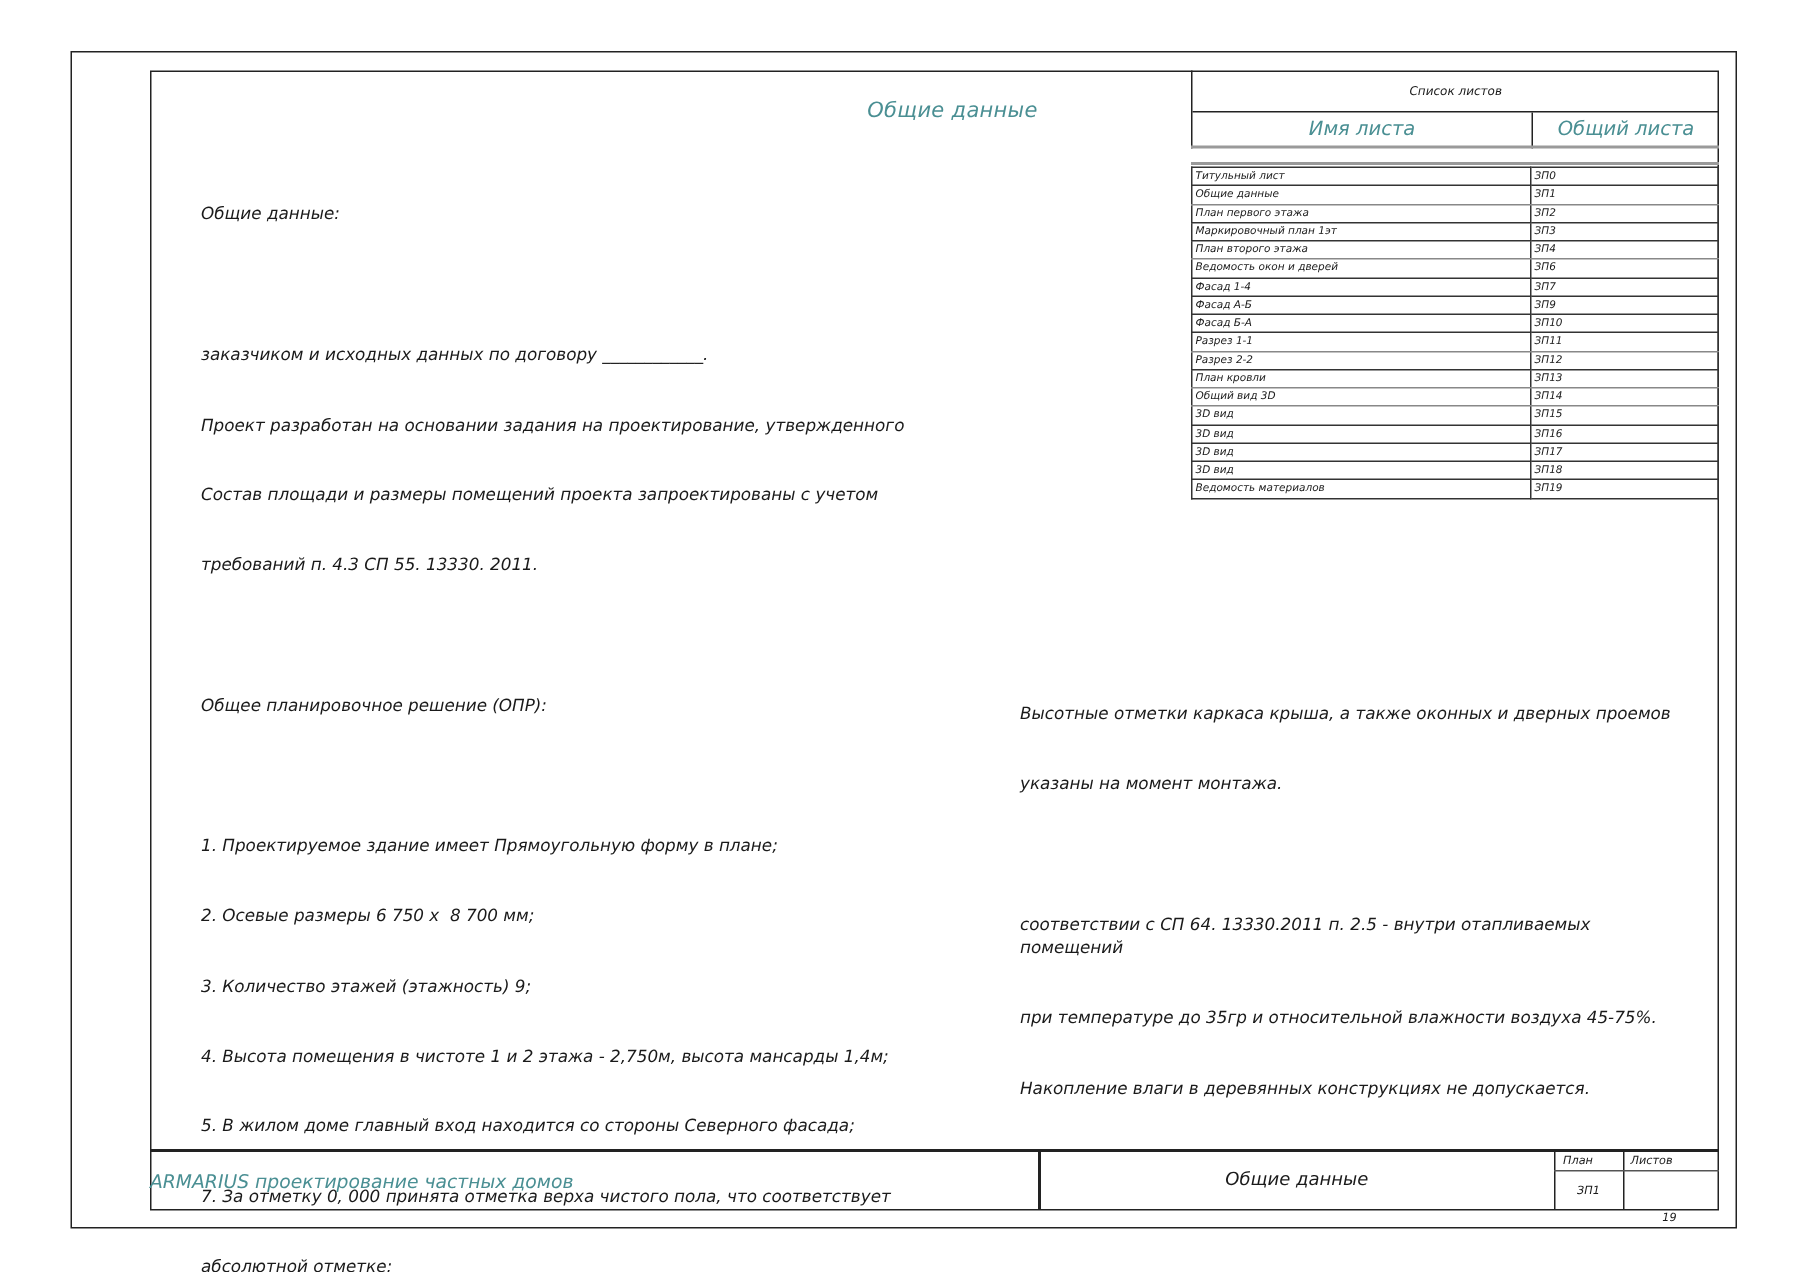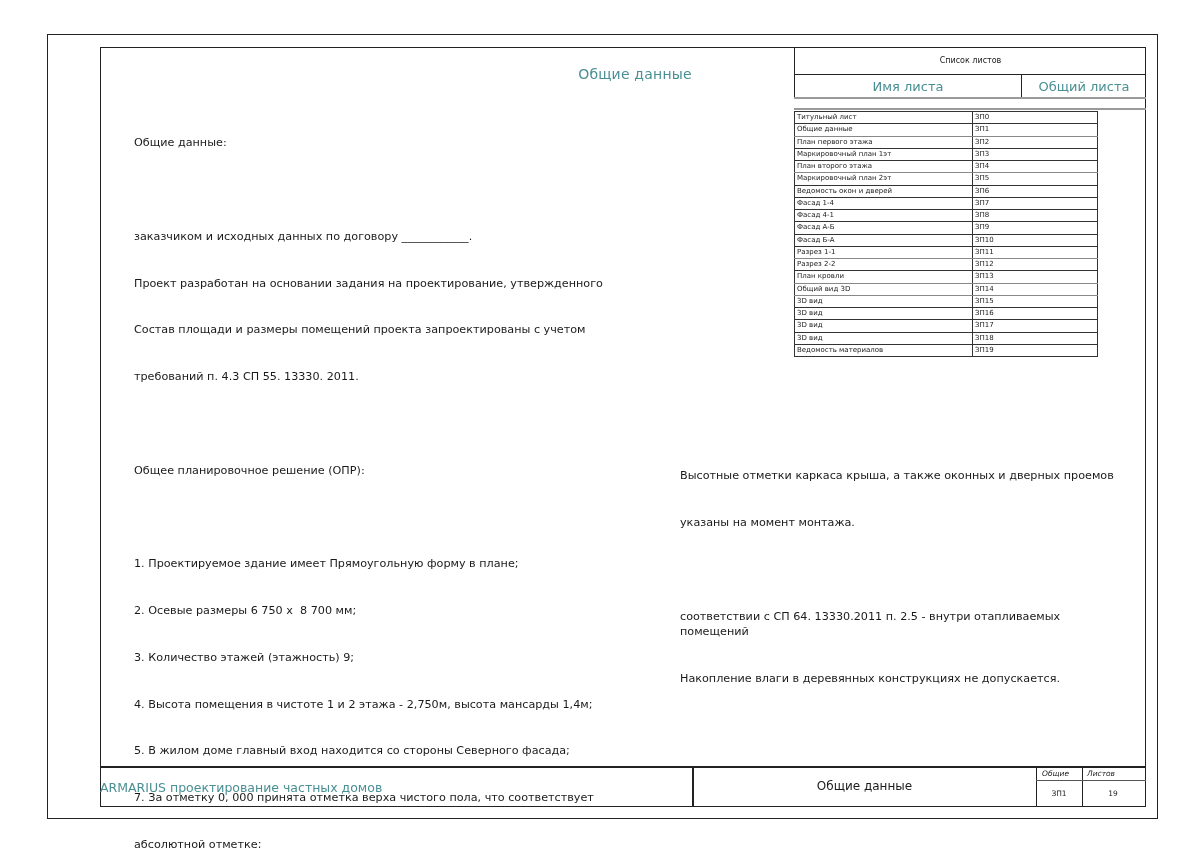--- a/index.html
+++ b/index.html
@@ -1,36 +1,36 @@
 <!DOCTYPE html>
 <html><head>
   <meta charset="utf-8">
   <style>
     html, body { margin: 0; padding: 0; background: #ffffff; }
     body { width: 1198px; height: 848px; position: relative; overflow: hidden;
            font-family: "DejaVu Sans", sans-serif; color: #1a1a1a; }
-    .abs { position: absolute; }
+    .abs { position: absolute; font-style: italic; }
     .frame-outer { left: 47px; top: 34px; width: 1111px; height: 785px; border: 1.5px solid #222; box-sizing: border-box; }
     .frame-inner { left: 100px; top: 47px; width: 1046px; height: 760px; border: 1.5px solid #222; box-sizing: border-box; }
     .teal { color: #4a8f93; }
     .page-title { left: 560px; top: 66px; width: 150px; text-align: center; font-size: 14px; letter-spacing: 0.2px; }
     .col { font-size: 11.2px; line-height: 15.6px; white-space: pre-wrap; }
     .col-left { left: 134px; top: 104px; width: 520px; }
     .col-right { left: 680px; top: 437px; width: 450px; }
     .col p { margin: 0; }
     .gap { height: 15.6px; }
 
     
     .sheetlist-header { left: 794px; top: 47px; width: 352px; box-sizing: border-box; border-left: 1.5px solid #222; }
     .sl-caption { height: 27px; border-bottom: 1.5px solid #222; font-size: 8px; text-align: center; line-height: 27px; }
     .sl-cols { display: flex; height: 24px; }
     .sl-cols .c1 { width: 226px; border-right: 1.5px solid #222; text-align: center; font-size: 13px; line-height: 24px; }
     .sl-cols .c2 { flex: 1; text-align: center; font-size: 13px; line-height: 24px; }
     .gray-line { left: 794px; width: 352px; height: 2px; background: #9a9a9a; }
-    .sheet-table { left: 794px; top: 111px; width: 304px; border-collapse: collapse; font-size: 7px; }
+    .sheet-table { left: 794px; top: 111px; width: 352px; border-collapse: collapse; font-size: 7px; }
     .sheet-table td { border: 1px solid #333; height: 11.25px; padding: 0 2px; line-height: 11px; }
     .sheet-table td.num { width: 120px; }
     .sheet-table tr.shade td { border-bottom: 1.5px solid #888; }
 
     
     .tb-top { left: 100px; top: 766px; width: 1046px; height: 1.5px; background: #222; }
     .tb-div1 { left: 692px; top: 766px; width: 1.5px; height: 40px; background: #222; }
     .tb-div2 { left: 1036px; top: 766px; width: 1px; height: 40px; background: #222; }
     .tb-div3 { left: 1082px; top: 766px; width: 1px; height: 40px; background: #222; }
     .tb-hline { left: 1036px; top: 780px; width: 110px; height: 1px; background: #555; }
@@ -85,20 +85,21 @@
   
   
   
 </div>
 
 <div class="abs col col-right">
   <p>Высотные отметки каркаса крыша, а также оконных и дверных проемов</p>
   <p>указаны на момент монтажа.</p>
   <div class="gap"></div>
   <p>соответствии с СП 64. 13330.2011 п. 2.5 - внутри отапливаемых помещений</p>
+  <p>при температуре до 35гр и относительной влажности воздуха 45-75%.</p>
   <p>Накопление влаги в деревянных конструкциях не допускается.</p>
   <div class="gap"></div>
   
   
   
   
   
   
   
   
@@ -134,34 +135,26 @@
       </tr>
       <tr>
         <td>Маркировочный план 1эт</td>
         <td class="num">ЗП3</td>
       </tr>
       <tr class="shade">
         <td>План второго этажа</td>
         <td class="num">ЗП4</td>
       </tr>
       <tr>
-        <td>Маркировочный план 2эт</td>
-        <td class="num">ЗП5</td>
-      </tr>
-      <tr>
         <td>Ведомость окон и дверей</td>
         <td class="num">ЗП6</td>
       </tr>
       <tr>
         <td>Фасад 1-4</td>
         <td class="num">ЗП7</td>
-      </tr>
-      <tr>
-        <td>Фасад 4-1</td>
-        <td class="num">ЗП8</td>
       </tr>
       <tr>
         <td>Фасад А-Б</td>
         <td class="num">ЗП9</td>
       </tr>
       <tr>
         <td>Фасад Б-А</td>
         <td class="num">ЗП10</td>
       </tr>
       <tr class="shade">
@@ -203,16 +196,16 @@
     </tbody>
 </table>
 
 <div class="abs tb-top"></div>
 <div class="abs tb-div1"></div>
 <div class="abs tb-div2"></div>
 <div class="abs tb-div3"></div>
 <div class="abs tb-hline"></div>
 <div class="abs tb-company teal">ARMARIUS проектирование частных домов</div>
 <div class="abs tb-sheetname">Общие данные</div>
-<div class="abs tb-label" style="left:1042px;">Общие</div>
+<div class="abs tb-label" style="left:1042px;">План</div>
 <div class="abs tb-label" style="left:1087px;">Листов</div>
 <div class="abs tb-val" style="left:1036px; width:46px;">ЗП1</div>
-<div class="abs tb-val" style="left:1082px; width:62px;">19</div>
+<div class="abs tb-val" style="left:1082px; width:62px;margin-top:18px;">19</div>
 
 </body></html>

